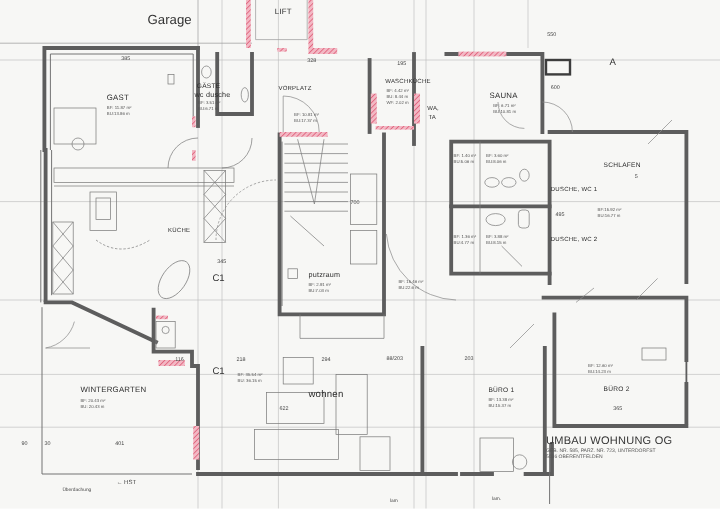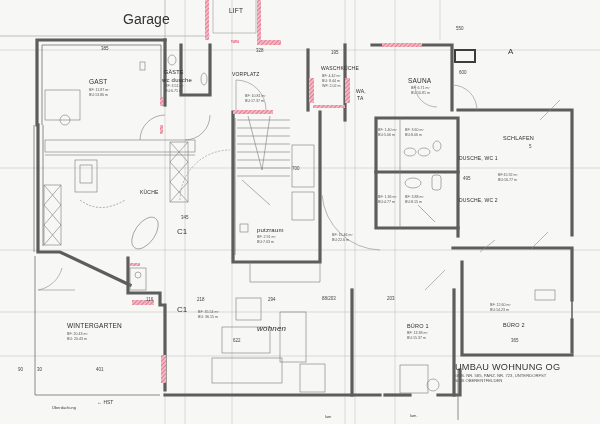--- a/index.html
+++ b/index.html
@@ -2,21 +2,21 @@
 <html><head>
 <meta charset="utf-8">
 <style>
   html, body { margin:0; padding:0; background:#ffffff; }
   body { width:600px; height:424px; overflow:hidden; position:relative; font-family:"Liberation Sans", sans-serif; }
   #plan { position:absolute; left:0; top:0; width:600px; height:424px; background:#f7f7f5; }
   .lbl { position:absolute; color:#2b2b2b; white-space:nowrap; line-height:1; }
   .room-name { font-size:6.5px; letter-spacing:0.2px; }
   .room-area { font-size:3.6px; color:#555; line-height:1.2; }
   .dim { font-size:4.5px; color:#444; }
-  .big { font-size:14px; color:#333; }
+  .big { font-size:11px; color:#333; }
   .title-block { position:absolute; left:455px; top:362px; width:145px; }
   .tb-l1 { font-size:9.2px; color:#333; letter-spacing:0.2px; line-height:1.15; }
   .tb-l3 { font-size:4.2px; color:#555; line-height:1.3; }
 </style>
 </head>
 <body>
 
 <div id="plan">
 <svg width="600" height="424" viewBox="0 0 600 424" xmlns="http://www.w3.org/2000/svg">
   <defs>
@@ -264,21 +264,21 @@
 <span class="lbl room-area" style="left:257px;top:235px;">BF: 2.91 m²</span>
 <span class="lbl room-area" style="left:257px;top:240px;">BU:7.03 m</span>
 
 <span class="lbl room-area" style="left:332px;top:233px;">BF: 15.46 m²</span>
 <span class="lbl room-area" style="left:332px;top:238px;">BU:22.6 m</span>
 
 <span class="lbl room-name" style="left:67px;top:323px;">WINTERGARTEN</span>
 <span class="lbl room-area" style="left:67px;top:332px;">BF: 20.43 m²</span>
 <span class="lbl room-area" style="left:67px;top:337px;">BU: 20.43 m</span>
 
-<span class="lbl room-name" style="left:257px;top:325px;font-size:8px;font-style:italic;">wohnen</span>
+<span class="lbl room-name" style="left:257px;top:325px;font-size:8px;">wohnen</span>
 <span class="lbl room-area" style="left:198px;top:310px;">BF: 35.54 m²</span>
 <span class="lbl room-area" style="left:198px;top:315px;">BU: 36.15 m</span>
 
 <span class="lbl room-name" style="left:407px;top:324px;font-size:5.5px;">BÜRO 1</span>
 <span class="lbl room-area" style="left:407px;top:331px;">BF: 13.38 m²</span>
 <span class="lbl room-area" style="left:407px;top:336px;">BU:15.37 m</span>
 
 <span class="lbl room-name" style="left:503px;top:323px;font-size:5.5px;">BÜRO 2</span>
 <span class="lbl room-area" style="left:490px;top:303px;">BF: 12.60 m²</span>
 <span class="lbl room-area" style="left:490px;top:308px;">BU:14.23 m</span>

